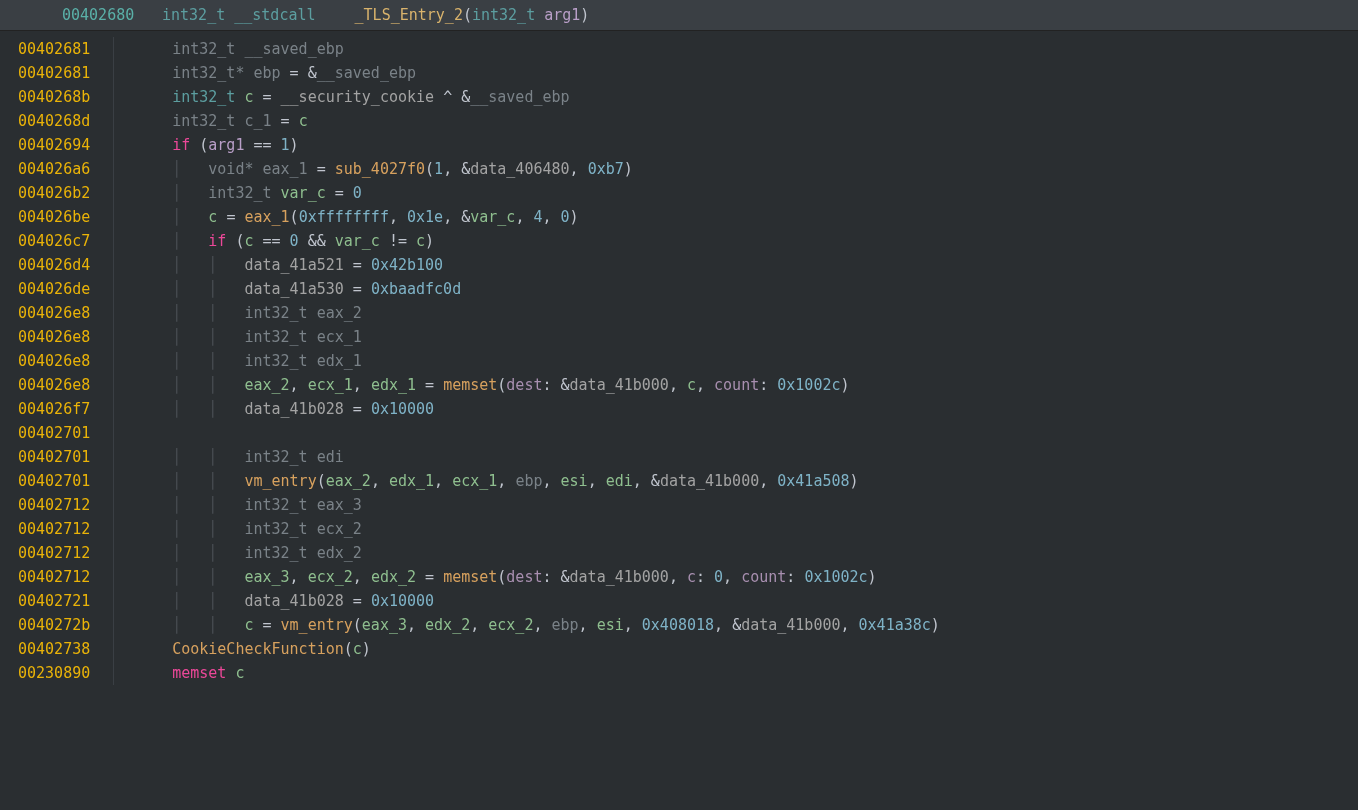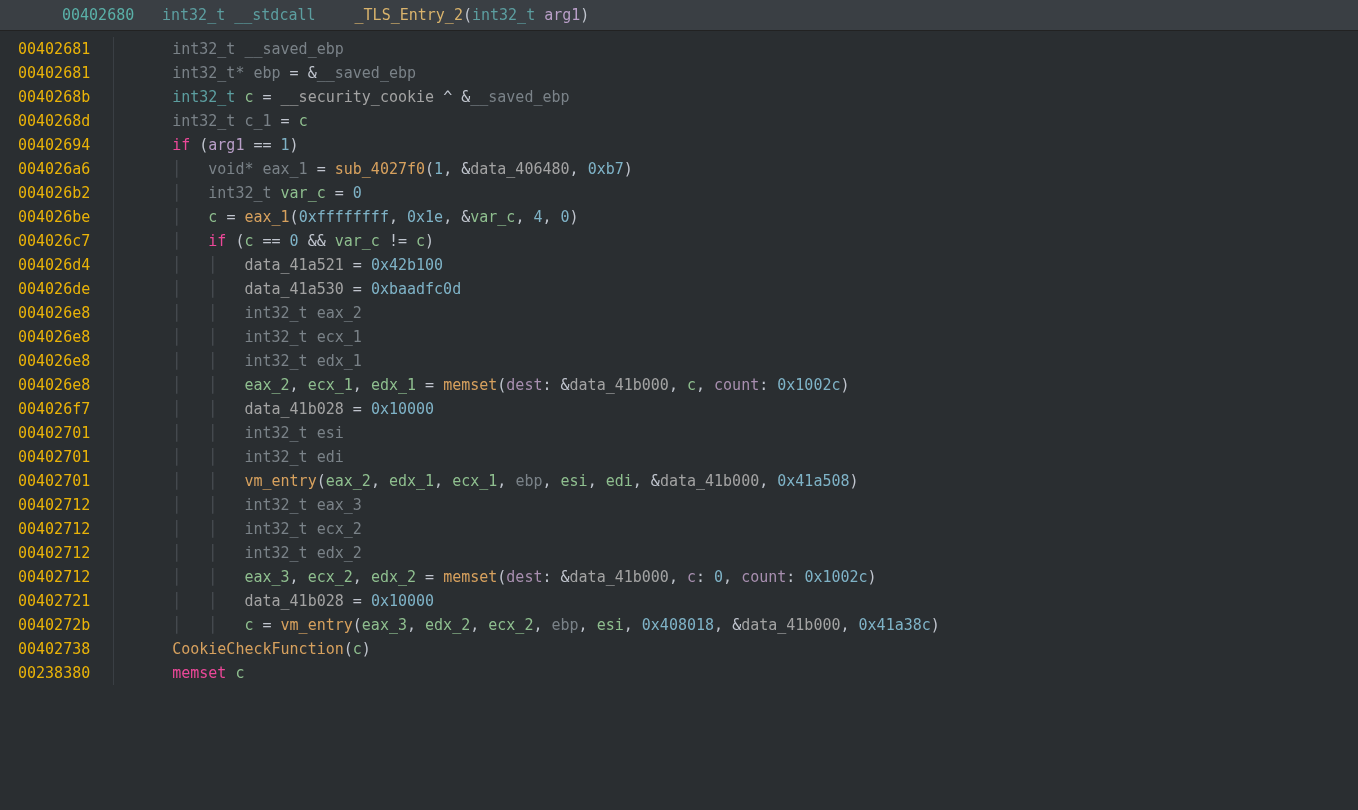--- a/index.html
+++ b/index.html
@@ -85,24 +85,24 @@
     <div class="line"><div class="gutter">004026b2</div><div class="code">      <span style="color:#4a4f54">│</span>   <span class="t-type">int32_t</span> <span class="t-var">var_c</span> <span class="t-op">=</span> <span class="t-num">0</span></div></div>
     <div class="line"><div class="gutter">004026be</div><div class="code">      <span style="color:#4a4f54">│</span>   <span class="t-var">c</span> <span class="t-op">=</span> <span class="t-call">eax_1</span><span class="t-op">(</span><span class="t-num">0xffffffff</span><span class="t-op">,</span> <span class="t-num">0x1e</span><span class="t-op">,</span> <span class="t-op">&amp;</span><span class="t-var">var_c</span><span class="t-op">,</span> <span class="t-num">4</span><span class="t-op">,</span> <span class="t-num">0</span><span class="t-op">)</span></div></div>
     <div class="line"><div class="gutter">004026c7</div><div class="code">      <span style="color:#4a4f54">│</span>   <span class="t-kw">if</span> <span class="t-op">(</span><span class="t-var">c</span> <span class="t-op">==</span> <span class="t-num">0</span> <span class="t-op">&amp;&amp;</span> <span class="t-var">var_c</span> <span class="t-op">!=</span> <span class="t-var">c</span><span class="t-op">)</span></div></div>
     <div class="line"><div class="gutter">004026d4</div><div class="code">      <span style="color:#4a4f54">│</span>   <span style="color:#4a4f54">│</span>   <span class="t-data">data_41a521</span> <span class="t-op">=</span> <span class="t-num">0x42b100</span></div></div>
     <div class="line"><div class="gutter">004026de</div><div class="code">      <span style="color:#4a4f54">│</span>   <span style="color:#4a4f54">│</span>   <span class="t-data">data_41a530</span> <span class="t-op">=</span> <span class="t-num">0xbaadfc0d</span></div></div>
     <div class="line"><div class="gutter">004026e8</div><div class="code">      <span style="color:#4a4f54">│</span>   <span style="color:#4a4f54">│</span>   <span class="t-type">int32_t</span> <span class="t-muted">eax_2</span></div></div>
     <div class="line"><div class="gutter">004026e8</div><div class="code">      <span style="color:#4a4f54">│</span>   <span style="color:#4a4f54">│</span>   <span class="t-type">int32_t</span> <span class="t-muted">ecx_1</span></div></div>
     <div class="line"><div class="gutter">004026e8</div><div class="code">      <span style="color:#4a4f54">│</span>   <span style="color:#4a4f54">│</span>   <span class="t-type">int32_t</span> <span class="t-muted">edx_1</span></div></div>
     <div class="line"><div class="gutter">004026e8</div><div class="code">      <span style="color:#4a4f54">│</span>   <span style="color:#4a4f54">│</span>   <span class="t-var">eax_2</span><span class="t-op">,</span> <span class="t-var">ecx_1</span><span class="t-op">,</span> <span class="t-var">edx_1</span> <span class="t-op">=</span> <span class="t-call">memset</span><span class="t-op">(</span><span class="t-named">dest</span><span class="t-op">:</span> <span class="t-op">&amp;</span><span class="t-data">data_41b000</span><span class="t-op">,</span> <span class="t-var">c</span><span class="t-op">,</span> <span class="t-named">count</span><span class="t-op">:</span> <span class="t-num">0x1002c</span><span class="t-op">)</span></div></div>
     <div class="line"><div class="gutter">004026f7</div><div class="code">      <span style="color:#4a4f54">│</span>   <span style="color:#4a4f54">│</span>   <span class="t-data">data_41b028</span> <span class="t-op">=</span> <span class="t-num">0x10000</span></div></div>
-    <div class="line"><div class="gutter">00402701</div><div class="code">      <span style="color:#4a4f54">│</span>   <span style="color:#4a4f54">│</span>   <span class="t-type">int32_t</span> <span class="t-muted">esi</span></div></div>
+    <div class="line"><div class="gutter">00402701</div></div>
     <div class="line"><div class="gutter">00402701</div><div class="code">      <span style="color:#4a4f54">│</span>   <span style="color:#4a4f54">│</span>   <span class="t-type">int32_t</span> <span class="t-muted">edi</span></div></div>
     <div class="line"><div class="gutter">00402701</div><div class="code">      <span style="color:#4a4f54">│</span>   <span style="color:#4a4f54">│</span>   <span class="t-call">vm_entry</span><span class="t-op">(</span><span class="t-var">eax_2</span><span class="t-op">,</span> <span class="t-var">edx_1</span><span class="t-op">,</span> <span class="t-var">ecx_1</span><span class="t-op">,</span> <span class="t-muted">ebp</span><span class="t-op">,</span> <span class="t-var">esi</span><span class="t-op">,</span> <span class="t-var">edi</span><span class="t-op">,</span> <span class="t-op">&amp;</span><span class="t-data">data_41b000</span><span class="t-op">,</span> <span class="t-num">0x41a508</span><span class="t-op">)</span></div></div>
     <div class="line"><div class="gutter">00402712</div><div class="code">      <span style="color:#4a4f54">│</span>   <span style="color:#4a4f54">│</span>   <span class="t-type">int32_t</span> <span class="t-muted">eax_3</span></div></div>
     <div class="line"><div class="gutter">00402712</div><div class="code">      <span style="color:#4a4f54">│</span>   <span style="color:#4a4f54">│</span>   <span class="t-type">int32_t</span> <span class="t-muted">ecx_2</span></div></div>
     <div class="line"><div class="gutter">00402712</div><div class="code">      <span style="color:#4a4f54">│</span>   <span style="color:#4a4f54">│</span>   <span class="t-type">int32_t</span> <span class="t-muted">edx_2</span></div></div>
     <div class="line"><div class="gutter">00402712</div><div class="code">      <span style="color:#4a4f54">│</span>   <span style="color:#4a4f54">│</span>   <span class="t-var">eax_3</span><span class="t-op">,</span> <span class="t-var">ecx_2</span><span class="t-op">,</span> <span class="t-var">edx_2</span> <span class="t-op">=</span> <span class="t-call">memset</span><span class="t-op">(</span><span class="t-named">dest</span><span class="t-op">:</span> <span class="t-op">&amp;</span><span class="t-data">data_41b000</span><span class="t-op">,</span> <span class="t-named">c</span><span class="t-op">:</span> <span class="t-num">0</span><span class="t-op">,</span> <span class="t-named">count</span><span class="t-op">:</span> <span class="t-num">0x1002c</span><span class="t-op">)</span></div></div>
     <div class="line"><div class="gutter">00402721</div><div class="code">      <span style="color:#4a4f54">│</span>   <span style="color:#4a4f54">│</span>   <span class="t-data">data_41b028</span> <span class="t-op">=</span> <span class="t-num">0x10000</span></div></div>
     <div class="line"><div class="gutter">0040272b</div><div class="code">      <span style="color:#4a4f54">│</span>   <span style="color:#4a4f54">│</span>   <span class="t-var">c</span> <span class="t-op">=</span> <span class="t-call">vm_entry</span><span class="t-op">(</span><span class="t-var">eax_3</span><span class="t-op">,</span> <span class="t-var">edx_2</span><span class="t-op">,</span> <span class="t-var">ecx_2</span><span class="t-op">,</span> <span class="t-muted">ebp</span><span class="t-op">,</span> <span class="t-var">esi</span><span class="t-op">,</span> <span class="t-num">0x408018</span><span class="t-op">,</span> <span class="t-op">&amp;</span><span class="t-data">data_41b000</span><span class="t-op">,</span> <span class="t-num">0x41a38c</span><span class="t-op">)</span></div></div>
     <div class="line"><div class="gutter">00402738</div><div class="code">      <span class="t-call">CookieCheckFunction</span><span class="t-op">(</span><span class="t-var">c</span><span class="t-op">)</span></div></div>
-    <div class="line"><div class="gutter">00238380</div><div class="code">      <span class="t-kw">memset</span> <span class="t-var">c</span></div></div>
+    <div class="line"><div class="gutter">00230890</div><div class="code">      <span class="t-kw">memset</span> <span class="t-var">c</span></div></div>
   </div>
 
 </body></html>

